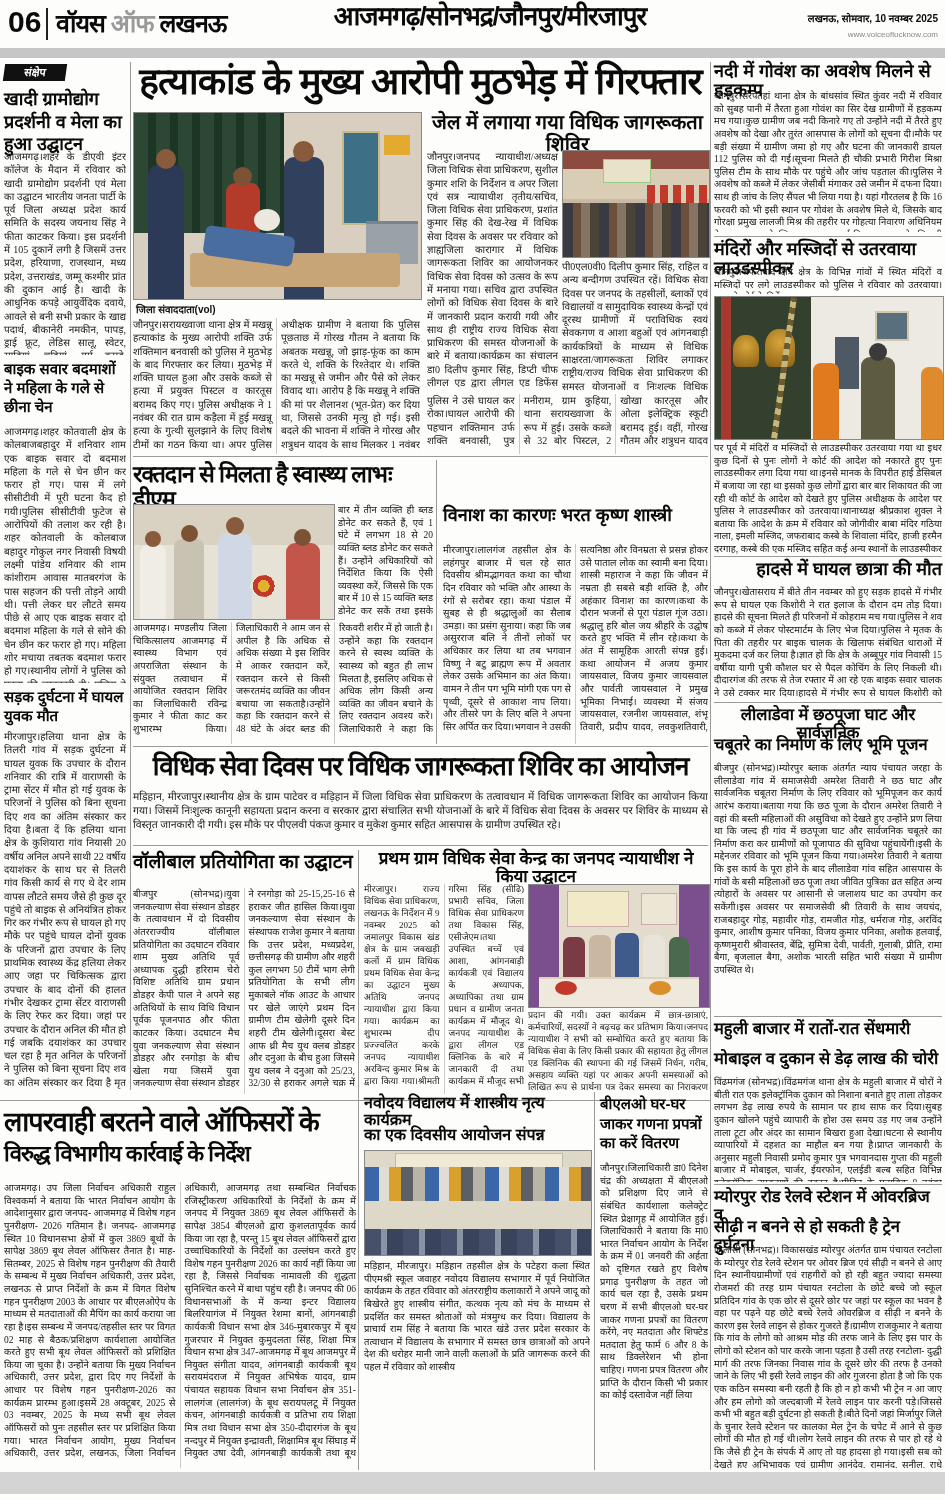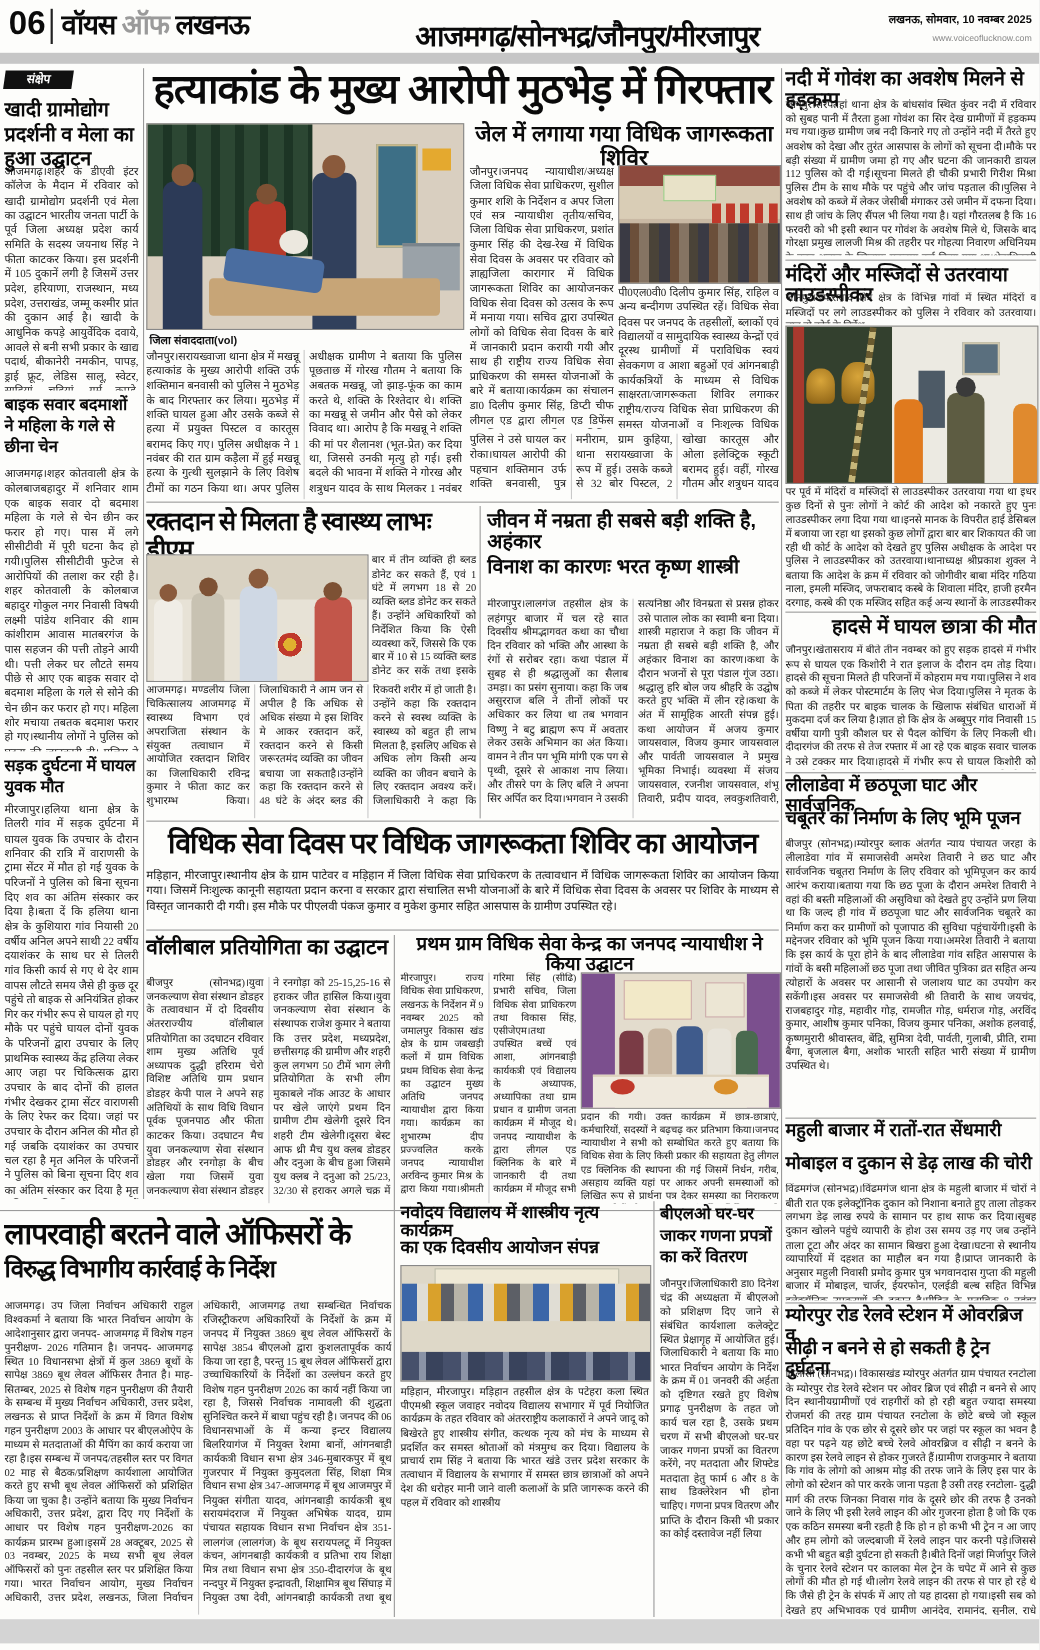--- a/index.html
+++ b/index.html
@@ -23,21 +23,21 @@
 <div id="page">
 
   <div class="abs" style="left:0;top:0;width:932px;height:48px;">
     <div class="abs head" style="left:8px;top:6px;font-size:30px;">06</div>
     <div class="abs" style="left:46px;top:8px;width:2px;height:32px;background:#222;"></div>
     <div class="abs head" style="left:56px;top:10px;font-size:25px;letter-spacing:-1px;">
       <span>वॉयस</span>
       <span style="color:#9a9a9a;">ऑफ</span>
       <span>लखनऊ</span>
     </div>
-    <div class="abs head" style="left:290px;top:19px;width:400px;text-align:right;font-size:26px;letter-spacing:-1px;">आजमगढ़/सोनभद्र/जौनपुर/मीरजापुर</div>
+    <div class="abs head" style="left:290px;top:2px;width:400px;text-align:center;font-size:26px;letter-spacing:-1px;">आजमगढ़/सोनभद्र/जौनपुर/मीरजापुर</div>
     <div class="abs head" style="left:740px;top:14px;width:198px;text-align:right;font-size:10px;">लखनऊ, सोमवार, 10 नवम्बर 2025</div>
     <div class="abs" style="left:740px;top:30px;width:198px;text-align:right;font-size:8px;color:#888;font-family:'Liberation Sans',sans-serif;">www.voiceoflucknow.com</div>
   </div>
   <div class="graybar" style="left:0;top:48px;width:945px;height:10px;"></div>
 
   <div class="vr" style="left:130px;top:62px;height:1028px;"></div>
   <div class="vr" style="left:710px;top:62px;height:1408px;"></div>
   <div class="vr" style="left:436px;top:460px;height:284px;"></div>
   <div class="vr" style="left:358px;top:850px;height:620px;"></div>
   <div class="vr" style="left:594px;top:1092px;height:378px;"></div>
@@ -103,21 +103,20 @@
     <div class="pp" style="left:47px;top:20px;width:17px;height:17px;background:#7d5134;border-radius:50%;"></div>
     <div class="pp" style="left:84px;top:28px;width:34px;height:86px;background:#cfd8e4;border-radius:9px 9px 0 0;"></div>
     <div class="pp" style="left:92px;top:12px;width:18px;height:18px;background:#8a5a3c;border-radius:50%;"></div>
     <div class="pp" style="left:152px;top:38px;width:34px;height:76px;background:#c2564a;border-radius:9px 9px 0 0;"></div>
     <div class="pp" style="left:160px;top:24px;width:17px;height:17px;background:#7d5134;border-radius:50%;"></div>
     <div class="pp" style="left:116px;top:70px;width:34px;height:22px;background:radial-gradient(circle at 40% 50%,#e0b22f 0 6px,#c0392b 6px 11px,#e8e2d2 11px);border-radius:50%;"></div>
   </div>
   <div class="abs body" style="left:338px;top:504px;width:95px;height:114px;font-size:9.5px;">बार में तीन व्यक्ति ही ब्लड डोनेट कर सकते हैं, एवं 1 घंटे में लगभग 18 से 20 व्यक्ति ब्लड डोनेट कर सकते हैं। उन्होंने अधिकारियों को निर्देशित किया कि ऐसी व्यवस्था करें, जिससे कि एक बार में 10 से 15 व्यक्ति ब्लड डोनेट कर सकें तथा इसके लिए जो भी धनराशि लगेगी, उसको क्रिटिकल गैप से उपलब्ध कराने हेतु जिलाधिकारी ने</div>
   <div class="abs body body3" style="left:133px;top:622px;width:300px;height:122px;font-size:9.5px;">आजमगढ़। मण्डलीय जिला चिकित्सालय आजमगढ़ में स्वास्थ्य विभाग एवं अपराजिता संस्थान के संयुक्त तत्वाधान में आयोजित रक्तदान शिविर का जिलाधिकारी रविन्द्र कुमार ने फीता काट कर शुभारम्भ किया। जिलाधिकारी ने आम जन से अपील है कि अधिक से अधिक संख्या मे इस शिविर मे आकर रक्तदान करें, रक्तदान करने से किसी जरूरतमंद व्यक्ति का जीवन बचाया जा सकताहै।उन्होंने कहा कि रक्तदान करने से 48 घंटे के अंदर ब्लड की रिकवरी शरीर में हो जाती है।उन्होंने कहा कि रक्तदान करने से स्वस्थ व्यक्ति के स्वास्थ्य को बहुत ही लाभ मिलता है, इसलिए अधिक से अधिक लोग किसी अन्य व्यक्ति का जीवन बचाने के लिए रक्तदान अवश्य करें। जिलाधिकारी ने कहा कि यहां पर एक इस अवसर पर मुख्य चिकित्साधिकारी डॉ0, एसआईसी मंडलीय चिकित्सालय आजमगढ़, सम्बंधित अधिकारी/कर्मचारी एवं स्वयं सेवी संस्थाएं उपस्थित रहीं।</div>
 
-  <div class="abs head" style="left:443px;top:464px;width:265px;font-size:18px;">जीवन में नम्रता ही सबसे बड़ी शक्ति है, अहंकार</div>
   <div class="abs head" style="left:443px;top:506px;width:265px;font-size:18px;">विनाश का कारणः भरत कृष्ण शास्त्री</div>
   <div class="abs body body2" style="left:443px;top:544px;width:265px;height:200px;font-size:9.5px;">मीरजापुर।लालगंज तहसील क्षेत्र के लहंगपुर बाजार में चल रहे सात दिवसीय श्रीमद्भागवत कथा का चौथा दिन रविवार को भक्ति और आस्था के रंगों से सरोबर रहा। कथा पंडाल में सुबह से ही श्रद्धालुओं का सैलाब उमड़ा। का प्रसंग सुनाया। कहा कि जब असुरराज बलि ने तीनों लोकों पर अधिकार कर लिया था तब भगवान विष्णु ने बटु ब्राह्मण रूप में अवतार लेकर उसके अभिमान का अंत किया। वामन ने तीन पग भूमि मांगी एक पग से पृथ्वी, दूसरे से आकाश नाप लिया। और तीसरे पग के लिए बलि ने अपना सिर अर्पित कर दिया।भगवान ने उसकी सत्यनिष्ठा और विनम्रता से प्रसन्न होकर उसे पाताल लोक का स्वामी बना दिया। शास्त्री महाराज ने कहा कि जीवन में नम्रता ही सबसे बड़ी शक्ति है, और अहंकार विनाश का कारण।कथा के दौरान भजनों से पूरा पंडाल गूंज उठा। श्रद्धालु हरि बोल जय श्रीहरि के उद्घोष करते हुए भक्ति में लीन रहे।कथा के अंत में सामूहिक आरती संपन्न हुई। कथा आयोजन में अजय कुमार जायसवाल, विजय कुमार जायसवाल और पार्वती जायसवाल ने प्रमुख भूमिका निभाई। व्यवस्था में संजय जायसवाल, रजनीश जायसवाल, शंभू तिवारी, प्रदीप यादव, लवकुशतिवारी, कृपाशंकर तिवारी सहित भारी संख्या में महिलाएं व श्रद्धालु मौजूद रहे।</div>
 
   <div class="abs head" style="left:133px;top:752px;width:575px;font-size:26px;text-align:center;letter-spacing:-1px;">विधिक सेवा दिवस पर विधिक जागरूकता शिविर का आयोजन</div>
   <div class="abs body" style="left:133px;top:790px;width:575px;height:52px;font-size:10.5px;">मड़िहान, मीरजापुर।स्थानीय क्षेत्र के ग्राम पाटेवर व मड़िहान में जिला विधिक सेवा प्राधिकरण के तत्वावधान में विधिक जागरूकता शिविर का आयोजन किया गया। जिसमें निःशुल्क कानूनी सहायता प्रदान करना व सरकार द्वारा संचालित सभी योजनाओं के बारे में विधिक सेवा दिवस के अवसर पर शिविर के माध्यम से विस्तृत जानकारी दी गयी। इस मौके पर पीएलवी पंकज कुमार व मुकेश कुमार सहित आसपास के ग्रामीण उपस्थित रहे।</div>
 
   <div class="abs head" style="left:133px;top:852px;width:222px;font-size:19px;">वॉलीबाल प्रतियोगिता का उद्घाटन</div>
   <div class="abs body body2" style="left:133px;top:888px;width:222px;height:206px;font-size:9.5px;">बीजपुर (सोनभद्र)।युवा जनकल्याण सेवा संस्थान डोडहर के तत्वावधान में दो दिवसीय अंतरराज्यीय वॉलीबाल प्रतियोगिता का उदघाटन रविवार शाम मुख्य अतिथि पूर्व अध्यापक दुद्धी हरिराम चेरो विशिष्ट अतिथि ग्राम प्रधान डोडहर केपी पाल ने अपने सह अतिथियों के साथ विधि विधान पूर्वक पूजनपाठ और फीता काटकर किया। उदघाटन मैच युवा जनकल्याण सेवा संस्थान डोडहर और रनगोड़ा के बीच खेला गया जिसमें युवा जनकल्याण सेवा संस्थान डोडहर ने रनगोड़ा को 25-15,25-16 से हराकर जीत हासिल किया।युवा जनकल्याण सेवा संस्थान के संस्थापक राजेश कुमार ने बताया कि उत्तर प्रदेश, मध्यप्रदेश, छत्तीसगढ़ की ग्रामीण और शहरी कुल लगभग 50 टीमें भाग लेगी प्रतियोगिता के सभी लीग मुकाबले नॉक आउट के आधार पर खेले जाएंगे प्रथम दिन ग्रामीण टीम खेलेगी दूसरे दिन शहरी टीम खेलेगी।दूसरा बेस्ट आफ थ्री मैच युथ क्लब डोडहर और दनुआ के बीच हुआ जिसमे युथ क्लब ने दनुआ को 25/23, 32/30 से हराकर अगले चक्र में प्रवेश किया। निर्णायक की भूमिका नंदलाल तथा संजीव सिंह ने वो कमेंटेटर दीपक यादव और रामचरन पनिका ने निभाई। प्रतियोगिता को सफल बनाने में युवा जनकल्याण सेवा संस्थान के राजेश वैस्य, श्रीकांत, विष्णु दयाल, रूपेश गुप्ता, राम प्रताप, वीरेन्द्र, सालिक राम, रामरक्षा, बालमुकुंद, लाल बहादुर, शांतीस की अहम भूमी रही। इस मौके पर डॉ विनय श्रीवास्तव, रामरतन, राजेश जायसवाल, सुरेन्द्र सिंह सहित भारी संख्या में दर्शकगण मौजूद रहे।</div>
 
   <div class="abs head" style="left:364px;top:850px;width:344px;font-size:17px;text-align:center;">प्रथम ग्राम विधिक सेवा केन्द्र का जनपद न्यायाधीश ने किया उद्घाटन</div>
@@ -175,21 +174,21 @@
     <div class="pp" style="left:146px;top:60px;width:34px;height:82px;background:#5d5c42;border-radius:9px 9px 0 0;"></div>
     <div class="pp" style="left:154px;top:46px;width:18px;height:18px;background:#3a3a3a;border-radius:50%;"></div>
   </div>
   <div class="abs body" style="left:714px;top:442px;width:228px;height:112px;font-size:9.5px;">पर पूर्व में मंदिरों व मस्जिदों से लाउडस्पीकर उतरवाया गया था इधर कुछ दिनों से पुनः लोगों ने कोर्ट की आदेश को नकारते हुए पुनः लाउडस्पीकर लगा दिया गया था।इनसे मानक के विपरीत हाई डेसिबल में बजाया जा रहा था इसको कुछ लोगों द्वारा बार बार शिकायत की जा रही थी कोर्ट के आदेश को देखते हुए पुलिस अधीक्षक के आदेश पर पुलिस ने लाउडस्पीकर को उतरवाया।थानाध्यक्ष श्रीप्रकाश शुक्ल ने बताया कि आदेश के क्रम में रविवार को जोगीवीर बाबा मंदिर गठिया नाला, इमली मस्जिद, जफराबाद कस्बे के शिवाला मंदिर, हाजी हरमैन दरगाह, कस्बे की एक मस्जिद सहित कई अन्य स्थानों के लाउडस्पीकर उतारे गए इसके अलावा टीम गठित कर अन्य और स्थानों के मंदिर, मस्जिद के लाउडस्पीकर को उतरवाया जाएगा।</div>
 
   <div class="hrule" style="left:714px;top:556px;width:228px;"></div>
   <div class="abs head" style="left:714px;top:560px;width:228px;font-size:18px;text-align:right;">हादसे में घायल छात्रा की मौत</div>
   <div class="abs body" style="left:714px;top:586px;width:228px;height:114px;font-size:9.5px;">जौनपुर।खेतासराय में बीते तीन नवम्बर को हुए सड़क हादसे में गंभीर रूप से घायल एक किशोरी ने रात इलाज के दौरान दम तोड़ दिया।हादसे की सूचना मिलते ही परिजनों में कोहराम मच गया।पुलिस ने शव को कब्जे में लेकर पोस्टमार्टम के लिए भेज दिया।पुलिस ने मृतक के पिता की तहरीर पर बाइक चालक के खिलाफ संबंधित धाराओं में मुकदमा दर्ज कर लिया है।ज्ञात हो कि क्षेत्र के अब्बूपुर गांव निवासी 15 वर्षीया यागी पुत्री कौशल घर से पैदल कोचिंग के लिए निकली थी।दीदारगंज की तरफ से तेज रफ्तार में आ रहे एक बाइक सवार चालक ने उसे टक्कर मार दिया।हादसे में गंभीर रूप से घायल किशोरी को इलाज के लिए अस्पताल में भर्ती कराया गया था।जहां उसकी मौत हो गई।थानाध्यक्ष प्रदीप सिंह ने बताया कि परिजनों की तहरीर पर मुकदमा दर्ज कर लिया गया है।आरोपी की तलाश की जा रही है।</div>
 
   <div class="hrule" style="left:714px;top:702px;width:228px;"></div>
-  <div class="abs head" style="left:714px;top:706px;width:228px;font-size:16.5px;">लीलाडेवा में छठपूजा घाट और सार्वजनिक</div>
+  <div class="abs head" style="left:714px;top:706px;width:228px;font-size:16.5px;text-align:center;">लीलाडेवा में छठपूजा घाट और सार्वजनिक</div>
   <div class="abs head" style="left:714px;top:736px;width:228px;font-size:16.5px;">चबूतरे का निर्माण के लिए भूमि पूजन</div>
   <div class="abs body" style="left:714px;top:762px;width:228px;height:252px;font-size:9.5px;">बीजपुर (सोनभद्र)।म्योरपुर ब्लाक अंतर्गत न्याय पंचायत जरहा के लीलाडेवा गांव में समाजसेवी अमरेश तिवारी ने छठ घाट और सार्वजनिक चबूतरा निर्माण के लिए रविवार को भूमिपूजन कर कार्य आरंभ कराया।बताया गया कि छठ पूजा के दौरान अमरेश तिवारी ने वहां की बस्ती महिलाओं की असुविधा को देखते हुए उन्होंने प्रण लिया था कि जल्द ही गांव में छठपूजा घाट और सार्वजनिक चबूतरे का निर्माण करा कर ग्रामीणों को पूजापाठ की सुविधा पहुंचायेंगी।इसी के मद्देनजर रविवार को भूमि पूजन किया गया।अमरेश तिवारी ने बताया कि इस कार्य के पूरा होने के बाद लीलाडेवा गांव सहित आसपास के गांवों के बसी महिलाओं छठ पूजा तथा जीवित पुत्रिका व्रत सहित अन्य त्योहारों के अवसर पर आसानी से जलाशय घाट का उपयोग कर सकेंगी।इस अवसर पर समाजसेवी श्री तिवारी के साथ जयचंद, राजबहादुर गोड़, महावीर गोड़, रामजीत गोड़, धर्मराज गोड़, अरविंद कुमार, आशीष कुमार पनिका, विजय कुमार पनिका, अशोक हलवाई, कृष्णमुरारी श्रीवास्तव, बेंद्रि, सुमित्रा देवी, पार्वती, गुलाबी, प्रीति, रामा बैगा, बृजलाल बैगा, अशोक भारती सहित भारी संख्या में ग्रामीण उपस्थित थे।</div>
 
   <div class="hrule" style="left:714px;top:1016px;width:228px;"></div>
   <div class="abs head" style="left:714px;top:1020px;width:228px;font-size:16.5px;">महुली बाजार में रातों-रात सेंधमारी</div>
   <div class="abs head" style="left:714px;top:1050px;width:228px;font-size:16.5px;">मोबाइल व दुकान से डेढ़ लाख की चोरी</div>
   <div class="abs body" style="left:714px;top:1076px;width:228px;height:106px;font-size:9.5px;">विंढमगंज (सोनभद्र)।विंढमगंज थाना क्षेत्र के महुली बाजार में चोरों ने बीती रात एक इलेक्ट्रॉनिक दुकान को निशाना बनाते हुए ताला तोड़कर लगभग डेढ़ लाख रुपये के सामान पर हाथ साफ कर दिया।सुबह दुकान खोलने पहुंचे व्यापारी के होश उस समय उड़ गए जब उन्होंने ताला टूटा और अंदर का सामान बिखरा हुआ देखा।घटना से स्थानीय व्यापारियों में दहशत का माहौल बन गया है।प्राप्त जानकारी के अनुसार महुली निवासी प्रमोद कुमार पुत्र भगवानदास गुप्ता की महुली बाजार में मोबाइल, चार्जर, ईयरफोन, एलईडी बल्ब सहित विभिन्न इलेक्ट्रॉनिक उपकरणों की दुकान है।पीड़ित के मुताबिक 8 नवंबर 2025 की रात अज्ञात चोरों ने दुकान का ताला तोड़कर चोरी की वारदात को अंजाम दिया।सुबह करीब 7 बजे जब प्रमोद दुकान पर पहुंचे तो दुकान की स्थिति देखकर सन्न रह गए।दुकान की तलाशी लेने पर पाया गया कि दुकान से लगभग 1,50,000 रुपये की कीमत के कई मोबाइल फोन, चार्जर, ईयरफोन, अन्य इलेक्ट्रॉनिक सामग्री एवं नकदी गायब है।पीड़ित ने इस संबंध में थाना विंढमगंज में तहरीर देकर चोरों को गिरफ्तार करने और चोरी गए सामान की बरामदगी की मांग की है।उन्होंने बताया कि इस घटना से उन्हें गंभीर आर्थिक नुकसान हुआ है जिससे उनका व्यापार प्रभावित हुआ है।व्यापारी प्रमोद कुमार ने कहा कि बाजार में लगातार चोरी की घटनाएं बढ़ रही हैं, जिससे व्यवसायियों में भय का माहौल है।उन्होंने पुलिस से बाजार में गश्त बढ़ाने और आरोपियों पर कठोर कार्रवाई की मांग की है।</div>
 
   <div class="hrule" style="left:714px;top:1184px;width:228px;"></div>
   <div class="abs head" style="left:714px;top:1188px;width:228px;font-size:16.5px;">म्योरपुर रोड रेलवे स्टेशन में ओवरब्रिज व</div>

